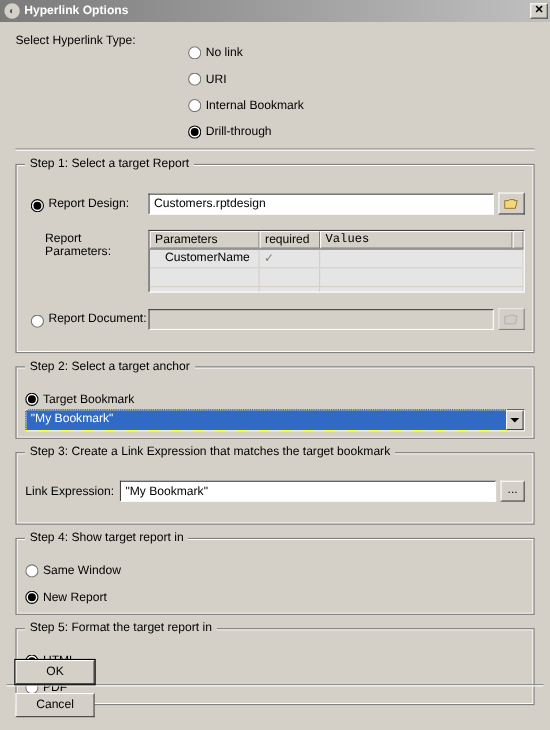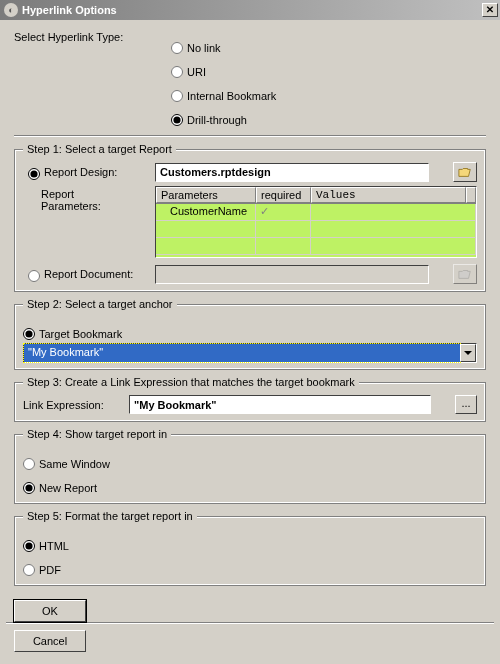--- a/index.html
+++ b/index.html
@@ -57,50 +57,50 @@
     margin:6px 0;
   }
   fieldset {
     border:1px solid #808080;
     border-radius:0;
     margin:6px 0 4px 0;
     padding:8px 8px 8px 8px;
     box-shadow: inset -1px -1px 0 #fff, inset 1px 1px 0 #fff;
   }
   legend { padding:0 4px; background:#d4d0c8; }
-  .row { display:flex; align-items:center; margin:1px 0;gap:20px; }
+  .row { display:flex; align-items:center; margin:14px 0; }
   .row .lab { display:flex;align-items:center; }
   input[type=text].field {
     flex:1;
     height:19px;
     border:1px solid #808080;
     border-top-color:#404040;border-left-color:#404040;
     border-right-color:#fff;border-bottom-color:#fff;
     background:#fff;
     padding:1px 4px;
-    font-family:inherit;font-size:11px;font-weight:bold;
+    font-family:inherit;font-size:11px;
   }
   input[type=text].field.disabled { background:#d4d0c8; }
   .btn-icon {
     width:24px;height:20px;
     background:#d4d0c8;
     border:1px solid #fff;
     border-right-color:#404040;border-bottom-color:#404040;
     margin-left:4px;
     display:flex;align-items:center;justify-content:center;
     cursor:pointer;
   }
   .btn-icon svg{width:14px;height:12px;}
   .params {
     flex:1;
     border:1px solid #808080;
     border-top-color:#404040;border-left-color:#404040;
     border-right-color:#fff;border-bottom-color:#fff;
-    background:#bef264;
-    height:72px;
+    background:#e5e5e5;
+    height:57px;
     overflow:hidden;
   }
   .phead { display:flex; background:#d4d0c8; height:17px; border-bottom:1px solid #808080;}
   .phead div {
     border:1px solid #fff;border-right-color:#808080;border-bottom-color:#808080;
     padding:1px 4px;font-size:11px;
   }
   .c1{width:100px;} .c2{width:55px;} .c3{flex:1;font-family:Liberation Mono, monospace;} .cend{width:10px;}
   .prow{display:flex;height:17px;border-bottom:1px solid #d4d0c8;}
   .prow div{border-right:1px solid #d4d0c8;padding:1px 4px;}

